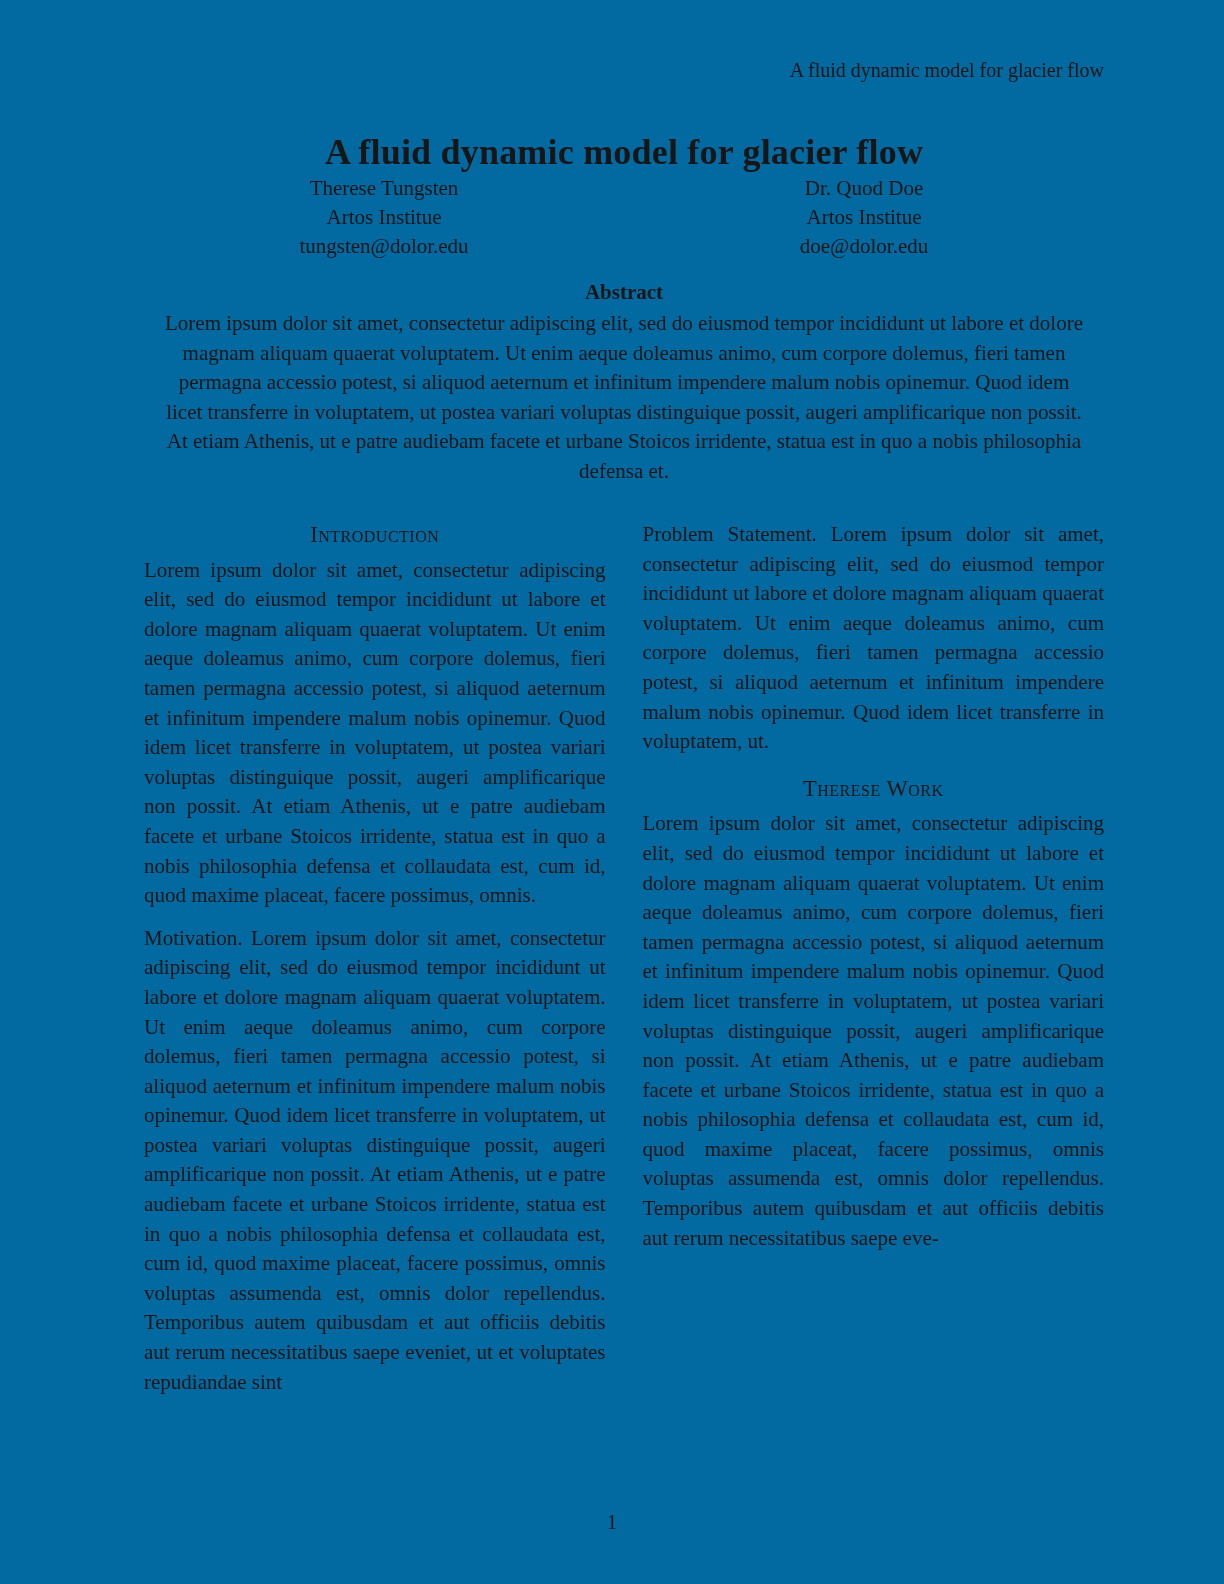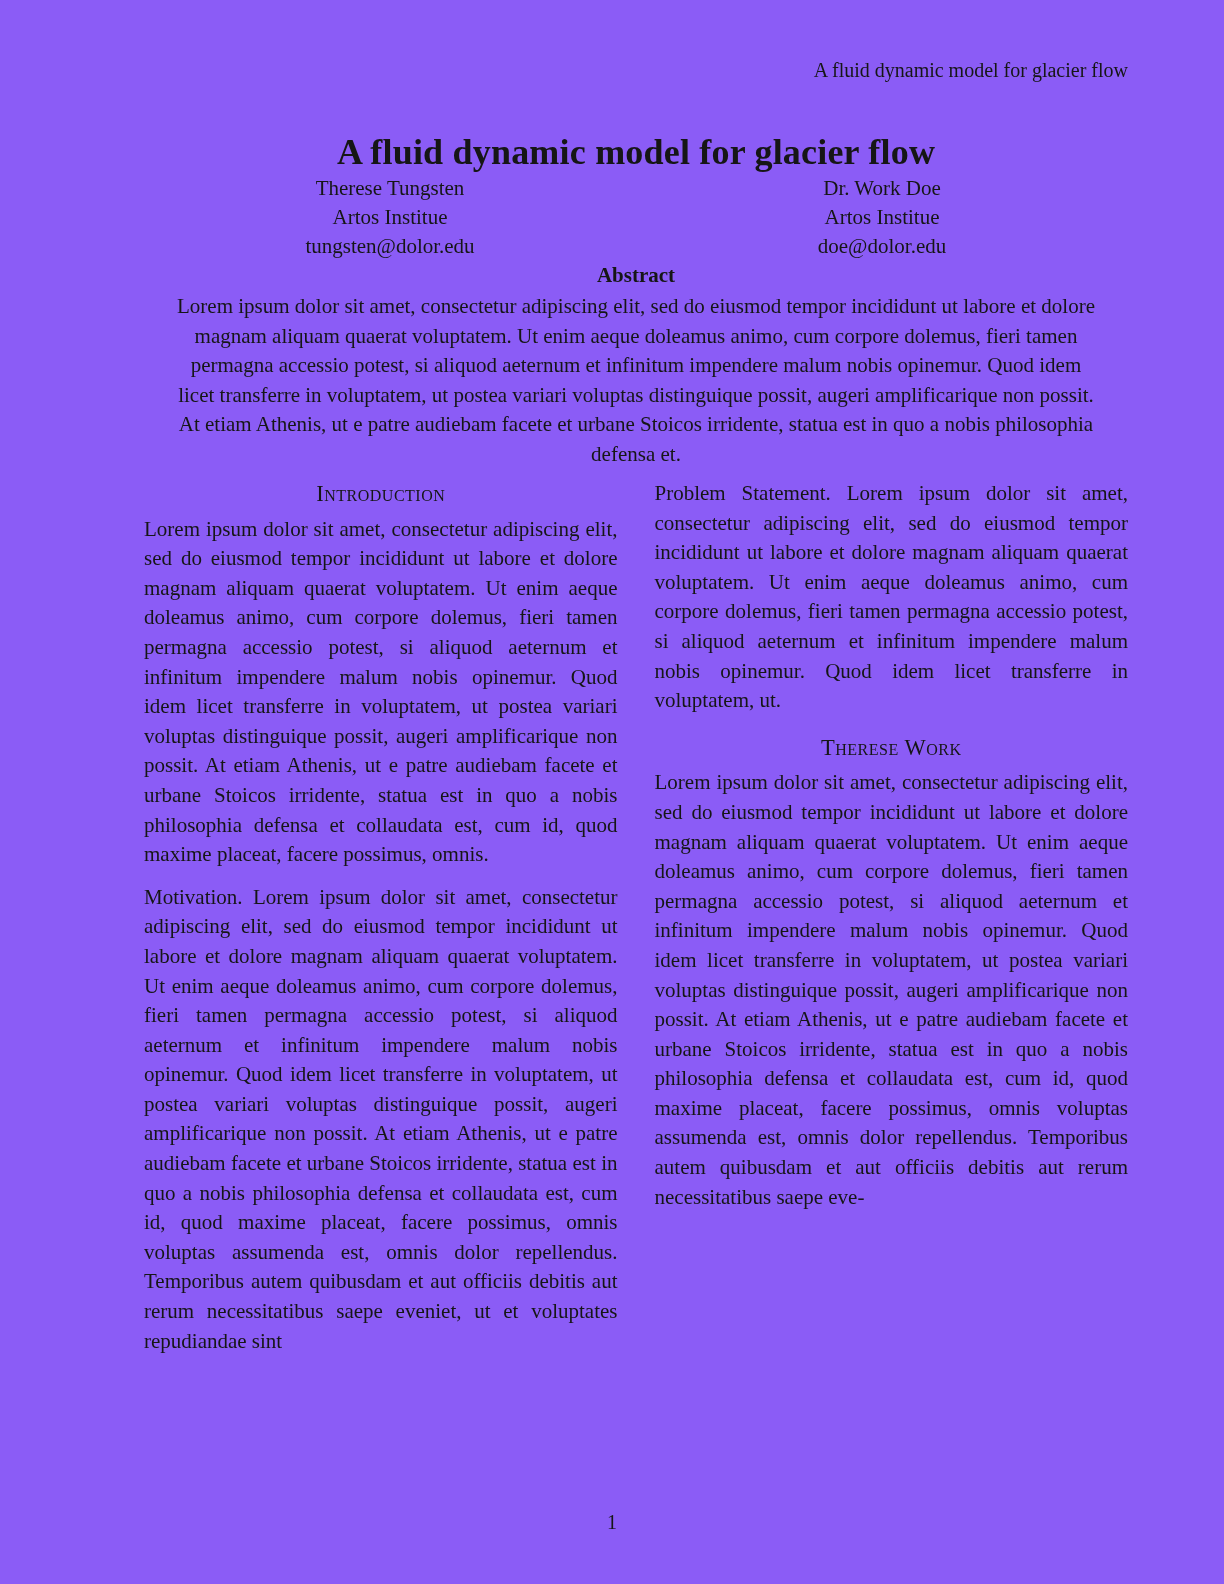--- a/index.html
+++ b/index.html
@@ -4,25 +4,25 @@
 <style>
   html, body {
     margin: 0;
     padding: 0;
     background: #ffffff;
   }
   .page {
     position: relative;
     width: 1224px;
     height: 1584px;
-    background: #8b5cf6;
+    background: #0369a1;
     color: #161616;
     font-family: "Liberation Serif", serif;
     box-sizing: border-box;
-    padding: 58px 96px 0 144px;
+    padding: 58px 120px 0 144px;
     overflow: hidden;
   }
   .running-header {
     text-align: right;
     font-size: 20px;
     line-height: 24px;
     color: #161616;
   }
   .paper-title {
     margin: 48px 0 0 0;
@@ -35,39 +35,39 @@
   .authors {
     display: flex;
   }
   .author {
     flex: 1;
     text-align: center;
     font-size: 21px;
     line-height: 29px;
   }
   .abstract {
-    margin: 0 auto 0 auto;
+    margin: 17px auto 0 auto;
     width: 920px;
   }
   .abstract-heading {
     text-align: center;
     font-weight: 700;
     font-size: 21px;
     line-height: 28px;
     margin-bottom: 3px;
   }
   .abstract-text {
     text-align: center;
     font-size: 21px;
     line-height: 29.5px;
   }
   .columns {
     display: flex;
     gap: 37px;
-    margin-top: 10px;
+    margin-top: 34px;
   }
   .col {
     flex: 1;
     min-width: 0;
     font-size: 21px;
     line-height: 29.6px;
   }
   .sec-heading {
     font-size: 22.5px;
     font-weight: 400;
@@ -103,21 +103,21 @@
 
   <h1 class="paper-title">A fluid dynamic model for glacier flow</h1>
 
   <div class="authors">
     <div class="author">
       <div>Therese Tungsten</div>
       <div>Artos Institue</div>
       <div>tungsten@dolor.edu</div>
     </div>
     <div class="author">
-      <div>Dr. Work Doe</div>
+      <div>Dr. Quod Doe</div>
       <div>Artos Institue</div>
       <div>doe@dolor.edu</div>
     </div>
   </div>
 
   <div class="abstract">
     <div class="abstract-heading">Abstract</div>
     <div class="abstract-text">Lorem ipsum dolor sit amet, consectetur adipiscing elit, sed do eiusmod tempor incididunt ut labore et dolore magnam aliquam quaerat voluptatem. Ut enim aeque doleamus animo, cum corpore dolemus, fieri tamen permagna accessio potest, si aliquod aeternum et infinitum impendere malum nobis opinemur. Quod idem licet transferre in voluptatem, ut postea variari voluptas distinguique possit, augeri amplificarique non possit. At etiam Athenis, ut e patre audiebam facete et urbane Stoicos irridente, statua est in quo a nobis philosophia defensa et.</div>
   </div>
 

